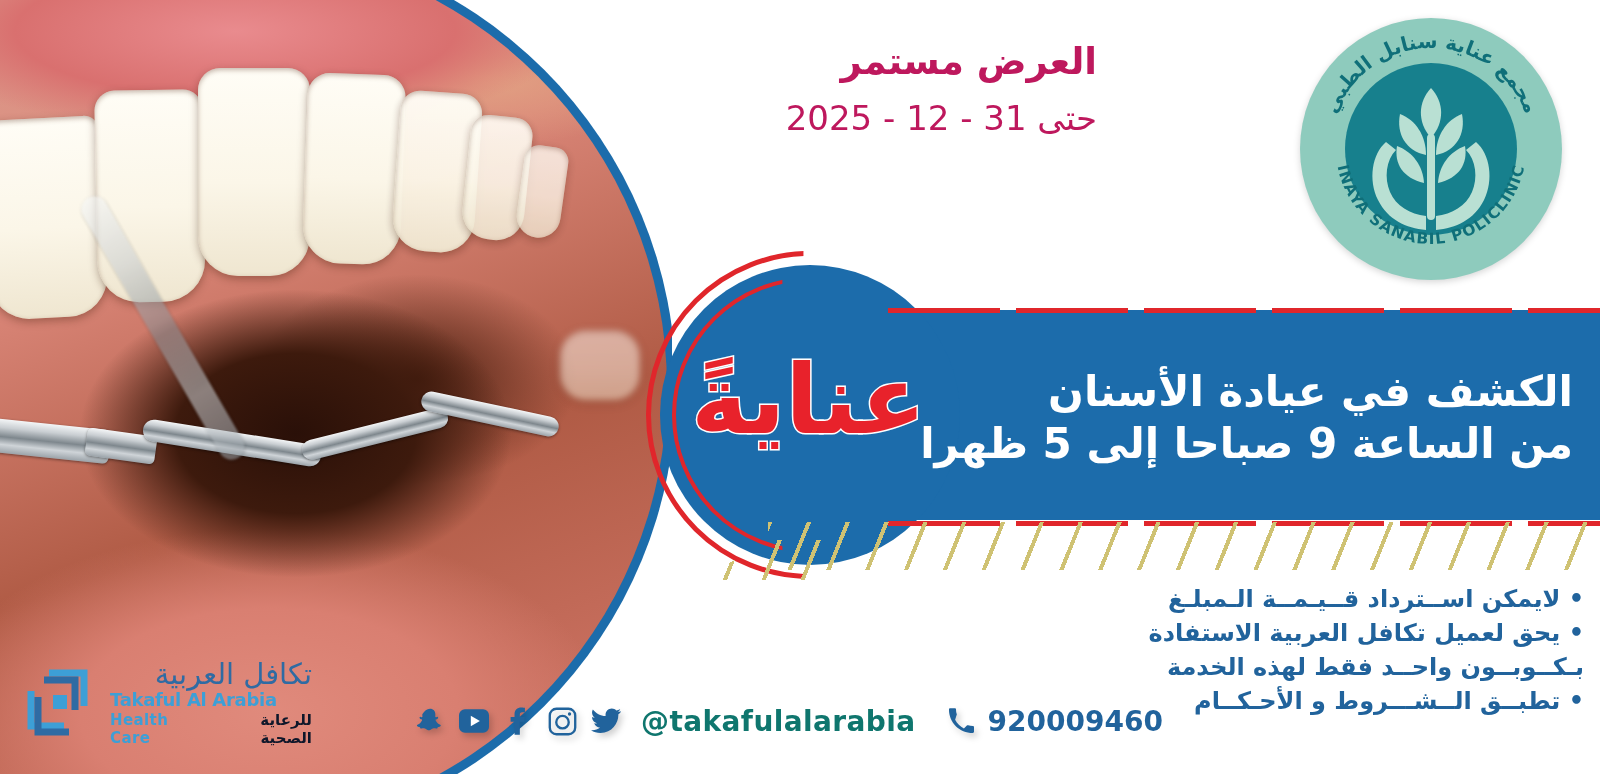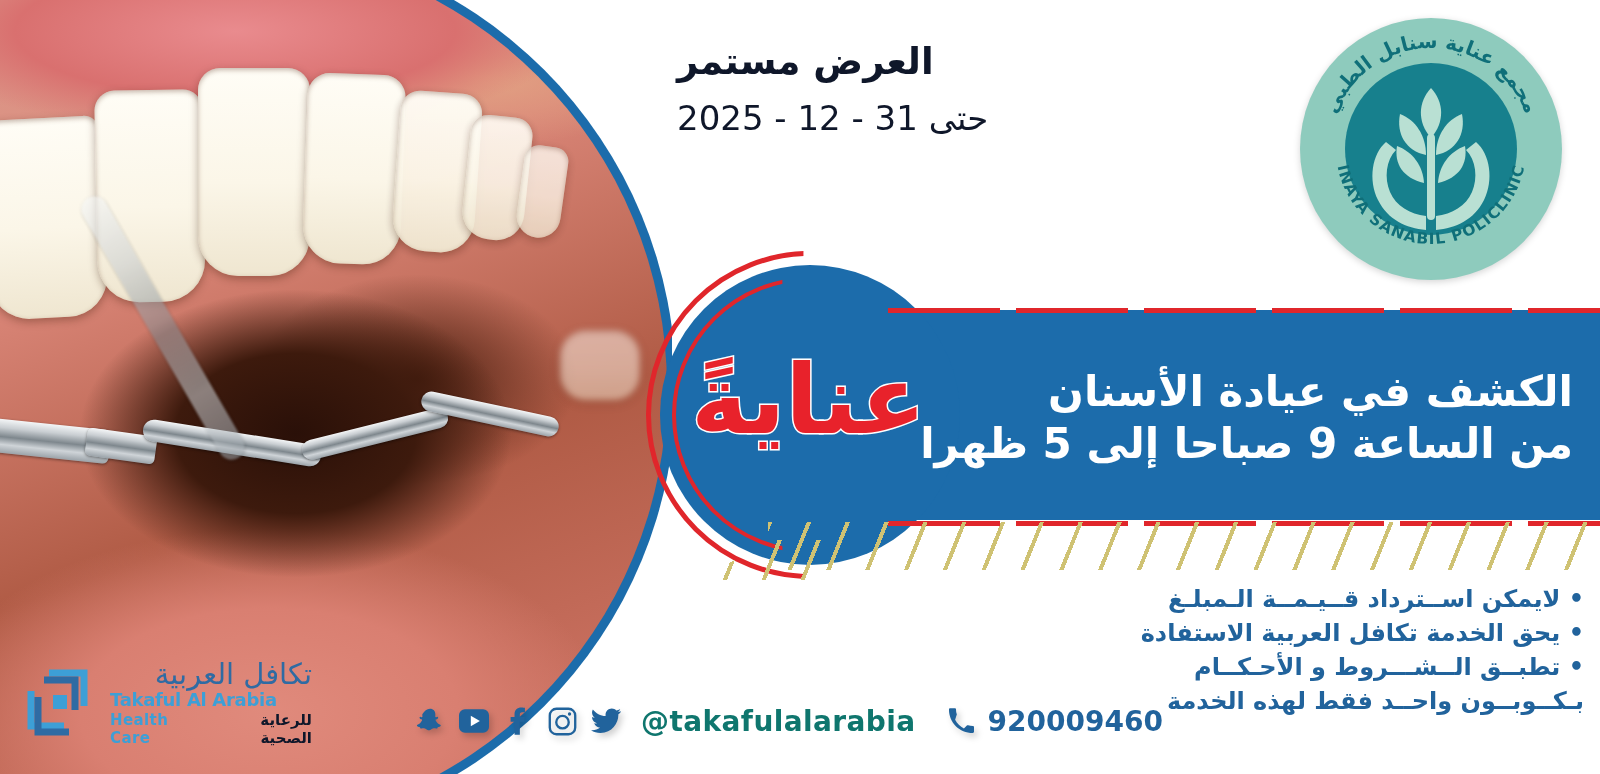--- a/index.html
+++ b/index.html
@@ -45,22 +45,22 @@
   }
   
   #photo-border{
     position:absolute; left:-64px; top:-62px; width:740px; height:900px;
     border:9px solid #1c6cab; border-radius:0 466px 466px 0;
     border-left:none; pointer-events:none;
   }
 
   
   #promo{
-    position:absolute; right:503px; top:40px; width:420px; text-align:left;
-    direction:rtl; color:#0f172a;
+    position:absolute; right:503px; top:40px; width:420px; text-align:right;
+    direction:rtl; color:#be185d;
   }
   #promo .l1{ font-size:37px; font-weight:bold; letter-spacing:.5px; line-height:1.2; }
   #promo .l2{ font-size:34px; font-weight:normal; margin-top:14px; line-height:1.2; }
 
   
   #clinic-logo{
     position:absolute; left:1300px; top:18px; width:262px; height:262px;
   }
   #clinic-logo .disc{
     position:absolute; inset:0; border-radius:50%;
@@ -257,23 +257,23 @@
     <div class="hl">من الساعة 9 صباحا إلى 5 ظهرا</div>
   </div>
 
   <div id="free">عنايةً</div>
 
   <div id="hatch"></div>
   <div id="hatch-left"></div>
 
   <div id="terms">
     <div class="li">• لايمكن اســترداد قــيـمــة الـمبلـغ</div>
-    <div class="li">• يحق الخدمة تكافل العربية الاستفادة</div>
+    <div class="li">• يحق لعميل تكافل العربية الاستفادة</div>
+    <div class="li">بـكــوبــون واحــد فقط لهذه الخدمة</div>
     <div class="li">• تطبــق الــشـــروط و الأحـكــام</div>
-    <div class="li">بـكــوبــون واحــد فقط لهذه الخدمة</div>
   </div>
 
 
   <div id="social-row">
     <span class="sicon">
       <svg viewBox="0 0 24 24" width="28" height="28" fill="currentColor">
         <path d="M12 1.5c2.9 0 4.6 2 4.6 4.8 0 .9-.1 1.7-.1 2.3.4.2.9.1 1.4-.1.5-.2 1 .1 1.1.5.1.5-.2.9-.8 1.2-.5.2-1.3.4-1.4.8-.1.4.3 1.1.9 1.9.8 1.1 1.9 2 3 2.3.4.1.6.4.5.8-.2.7-1.5 1.1-2.6 1.3-.2.4-.2.9-.4 1.1-.2.2-.6.1-1.1 0-.5-.1-1.2-.2-2-.1-1 .1-1.5.6-2.2 1-.5.3-1 .6-1.9.6s-1.4-.3-1.9-.6c-.7-.4-1.2-.9-2.2-1-.8-.1-1.5 0-2 .1-.5.1-.9.2-1.1 0-.2-.2-.2-.7-.4-1.1-1.1-.2-2.4-.6-2.6-1.3-.1-.4.1-.7.5-.8 1.1-.3 2.2-1.2 3-2.3.6-.8 1-1.5.9-1.9-.1-.4-.9-.6-1.4-.8-.6-.3-.9-.7-.8-1.2.1-.4.6-.7 1.1-.5.5.2 1 .3 1.4.1 0-.6-.1-1.4-.1-2.3C7.4 3.5 9.1 1.5 12 1.5z"></path>
       </svg>
     </span>
     <span class="sicon">

